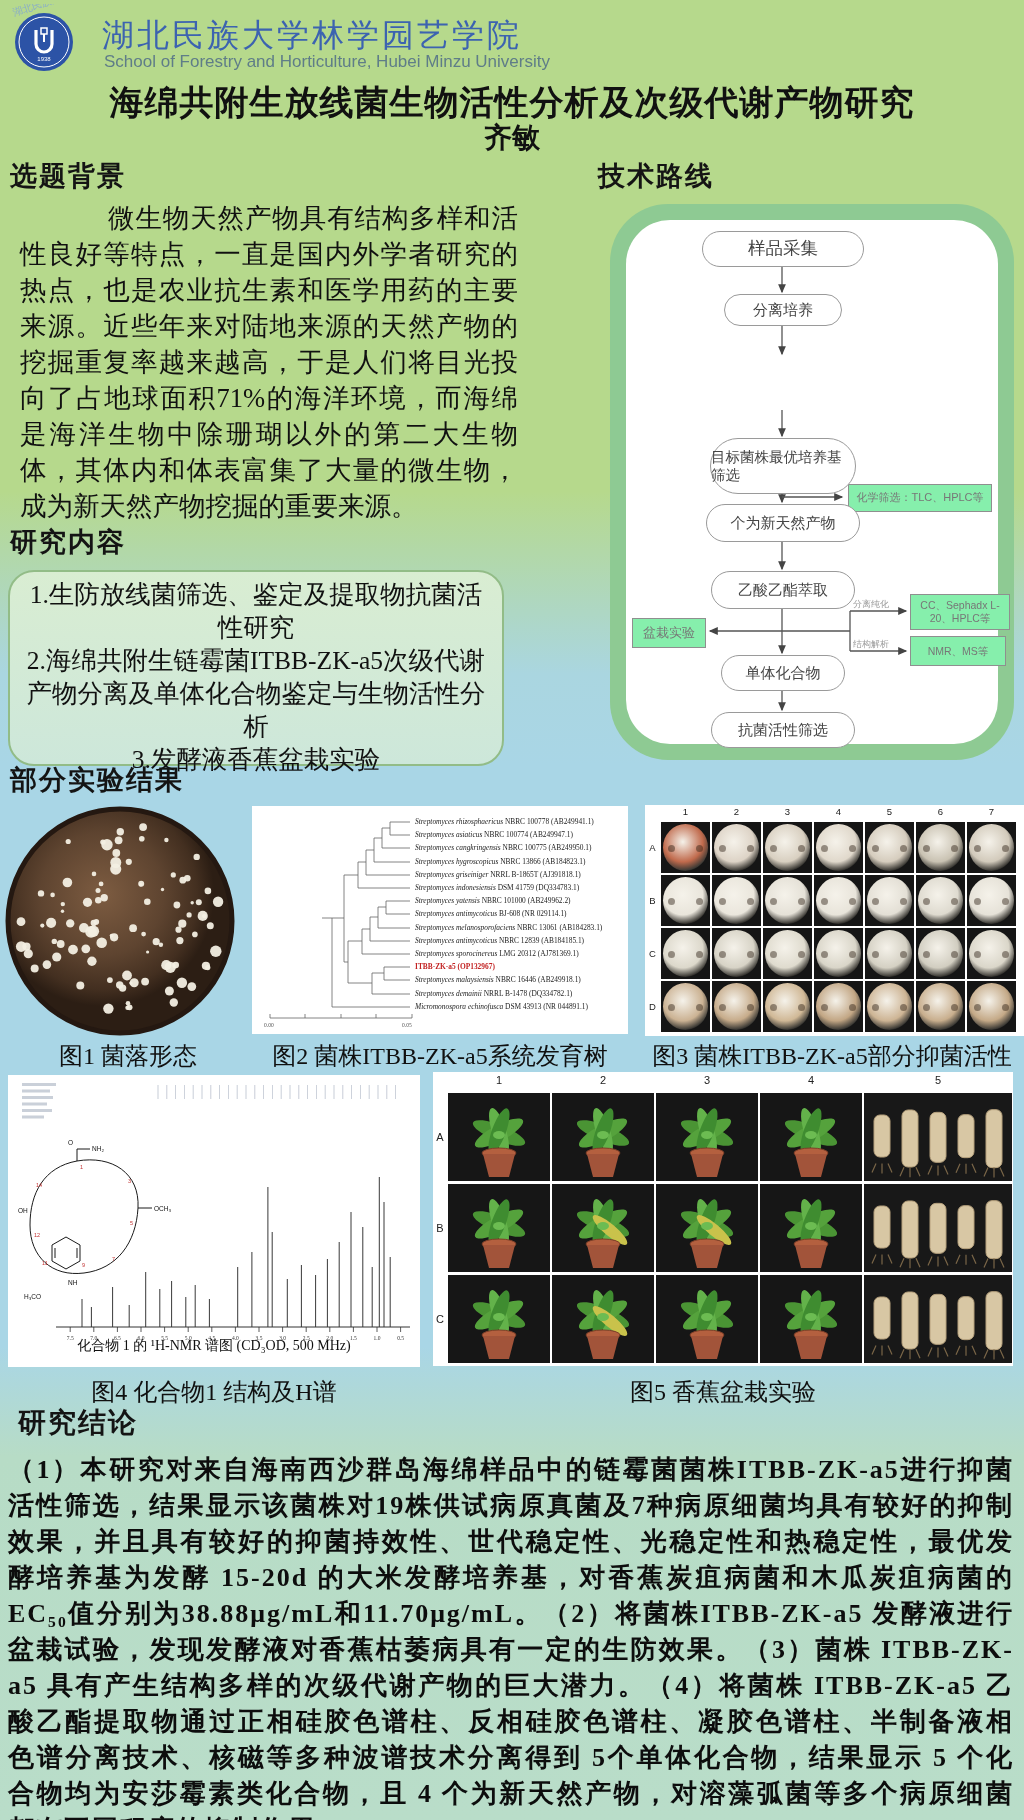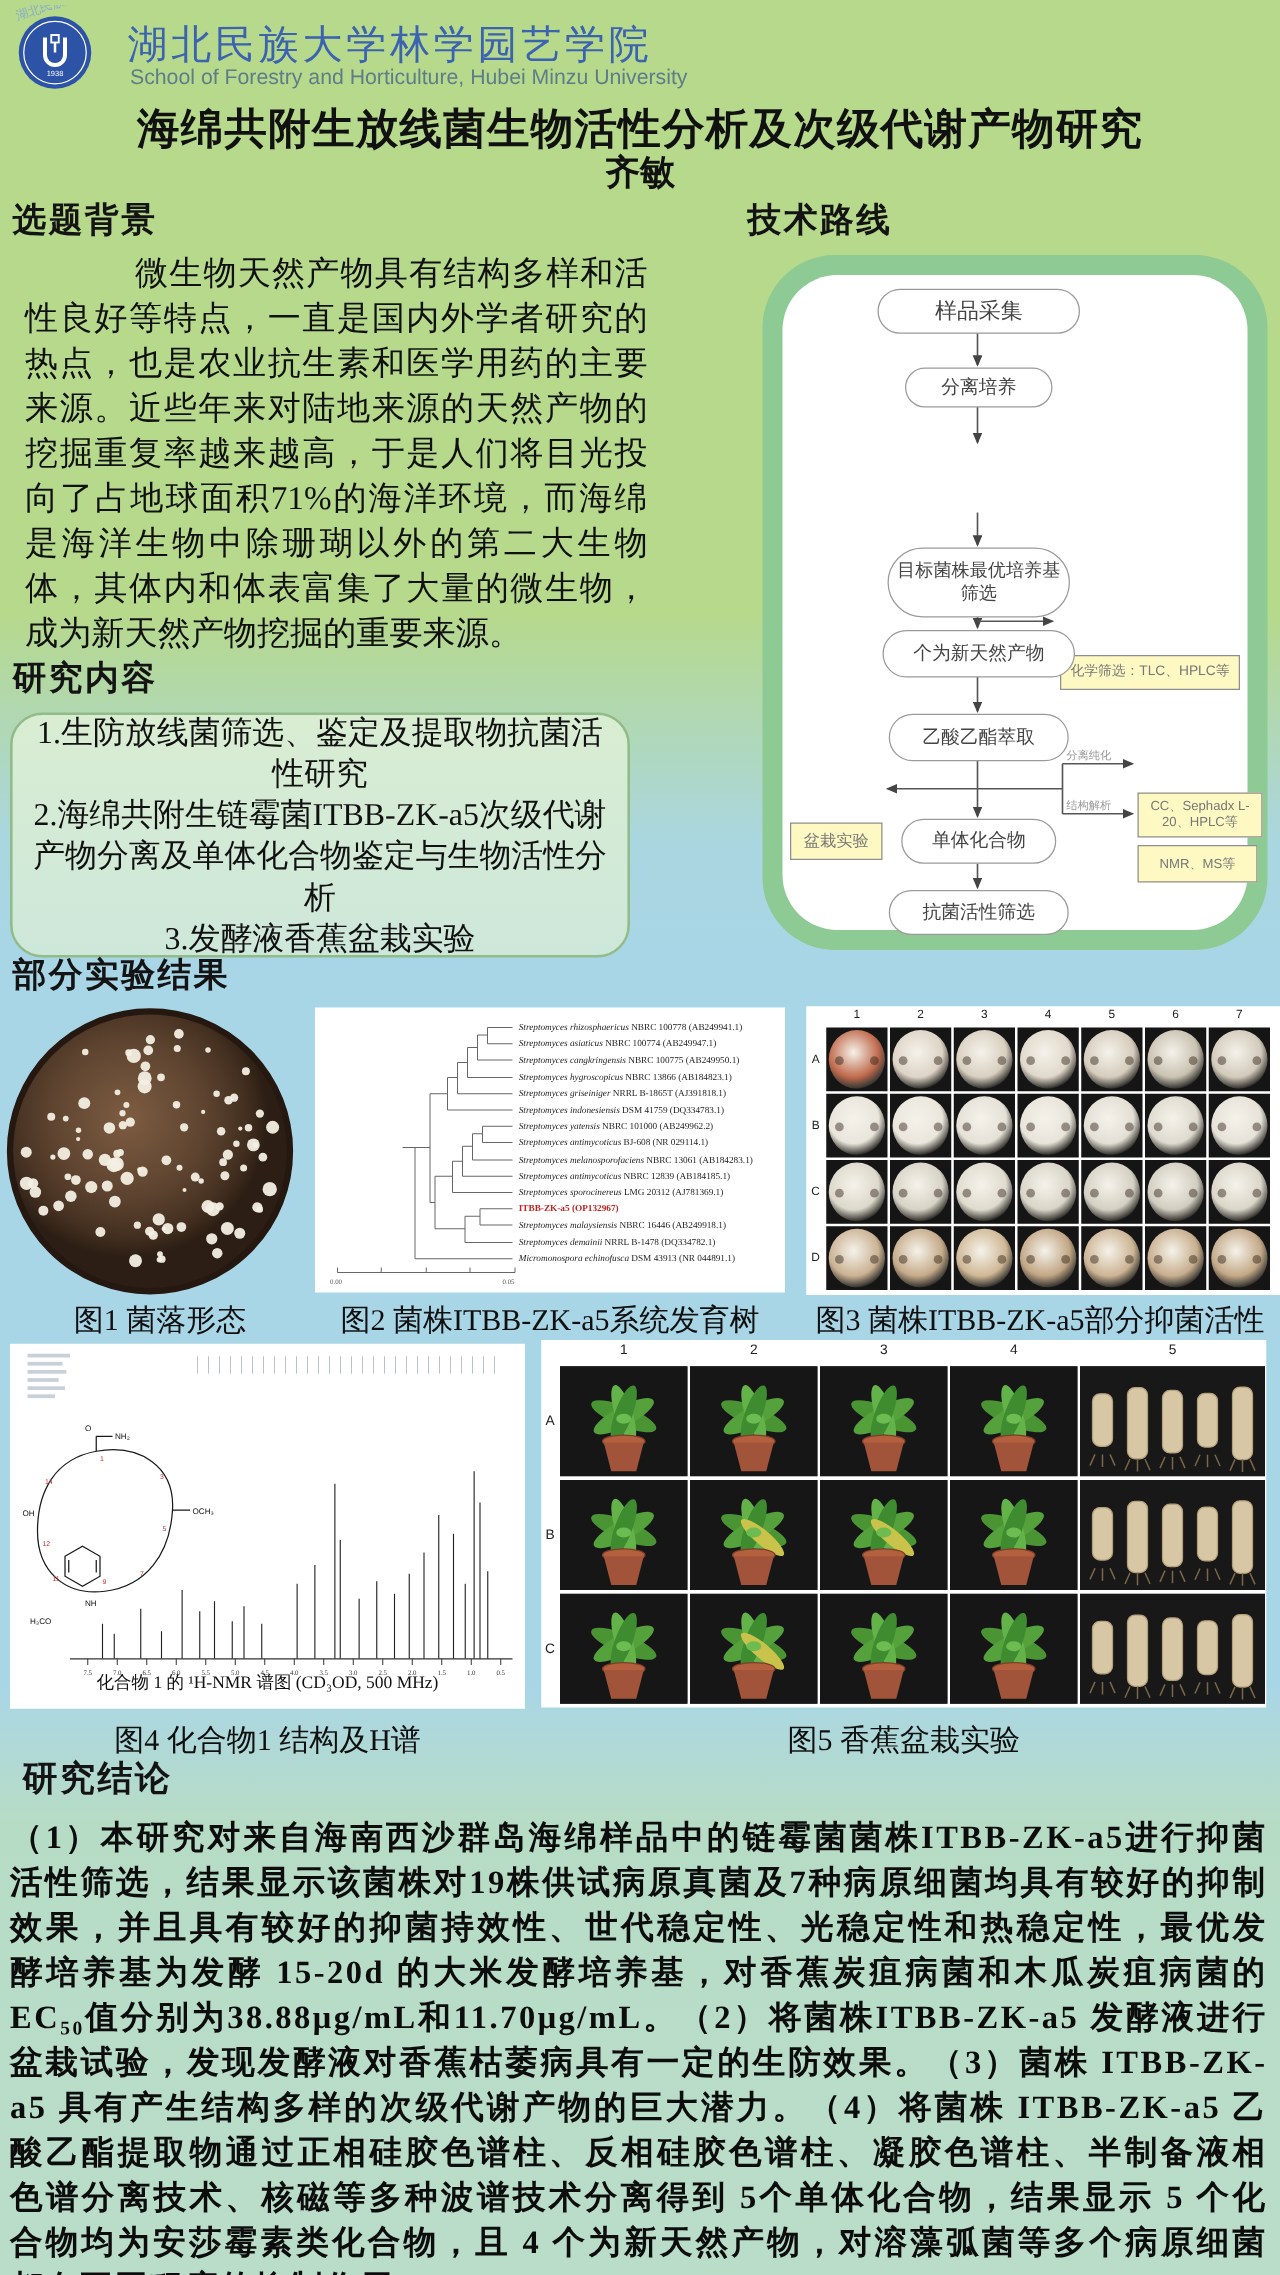--- a/index.html
+++ b/index.html
@@ -10,29 +10,29 @@
   
   .univ-cn{left:102px;top:14px;font-size:32px;font-weight:normal;color:#3c63b0;letter-spacing:3px;}
   .univ-en{left:104px;top:52px;font-size:17px;color:#5f7d88;font-family:"Liberation Sans",sans-serif;}
   .title{left:0;top:80px;width:100%;text-align:center;font-size:34px;font-weight:bold;letter-spacing:1px;}
   .author{left:0;top:119px;width:100%;text-align:center;font-size:28px;font-weight:bold;}
   .h2{font-family:"Liberation Sans",sans-serif;font-size:27px;font-weight:bold;color:#141414;letter-spacing:2px;}
   
   .bg-text{left:20px;top:200px;width:498px;font-size:26.5px;line-height:36px;text-align:justify;text-indent:88px;font-family:Liberation Serif, serif;}
   .content-box{left:8px;top:570px;width:492px;height:192px;border:2px solid #92bc87;border-radius:26px;
     background:linear-gradient(180deg,#d9edd2 0%,#cde7da 100%);}
-  .content-items{position:absolute;inset:6px 10px;display:flex;flex-direction:column;justify-content:center;}
+  .content-items{position:absolute;inset:6px 10px;display:flex;flex-direction:column;}
   .content-item{font-size:25.5px;line-height:33px;text-align:center;}
   
   .flow-outer{left:610px;top:204px;width:404px;height:556px;background:#8eca93;border-radius:58px;}
   .flow-inner{position:absolute;inset:16px;background:#fff;border-radius:44px;}
-  .flow-node{position:absolute;display:flex;align-items:center;justify-content:center;text-align:center;
+  .flow-node{position:absolute;display:flex;align-items:center;justify-content:center;
     background:#fff;border:1.3px solid #9a9a9a;color:#444;font-family:"Liberation Sans",sans-serif;line-height:1.25;}
   .side-box{position:absolute;display:flex;align-items:center;justify-content:center;text-align:center;
-    background:#fef9c3;border:1.1px solid #8f8f8f;color:#777;font-family:"Liberation Sans",sans-serif;line-height:1.2;margin-top:40px;}
+    background:#86efac;border:1.1px solid #8f8f8f;color:#777;font-family:"Liberation Sans",sans-serif;line-height:1.2;}
   .flow-label{position:absolute;font-size:9px;color:#999;font-family:"Liberation Sans",sans-serif;}
   
   .fig{background:#fff;}
   .cap{font-size:24px;text-align:center;color:#101010;}
   .tree-row{position:absolute;font-size:7.4px;line-height:9px;white-space:nowrap;color:#222;}
   .tree-row.hl{color:#c22222;font-weight:bold;}
   .grid-head{position:absolute;display:flex;font-family:"Liberation Sans",sans-serif;color:#222;}
   .grid-row{position:absolute;display:flex;}
   .row-label{display:flex;align-items:center;justify-content:center;font-family:"Liberation Sans",sans-serif;color:#222;}
   .dish-cell{position:relative;background:#151515;margin:1px;}

